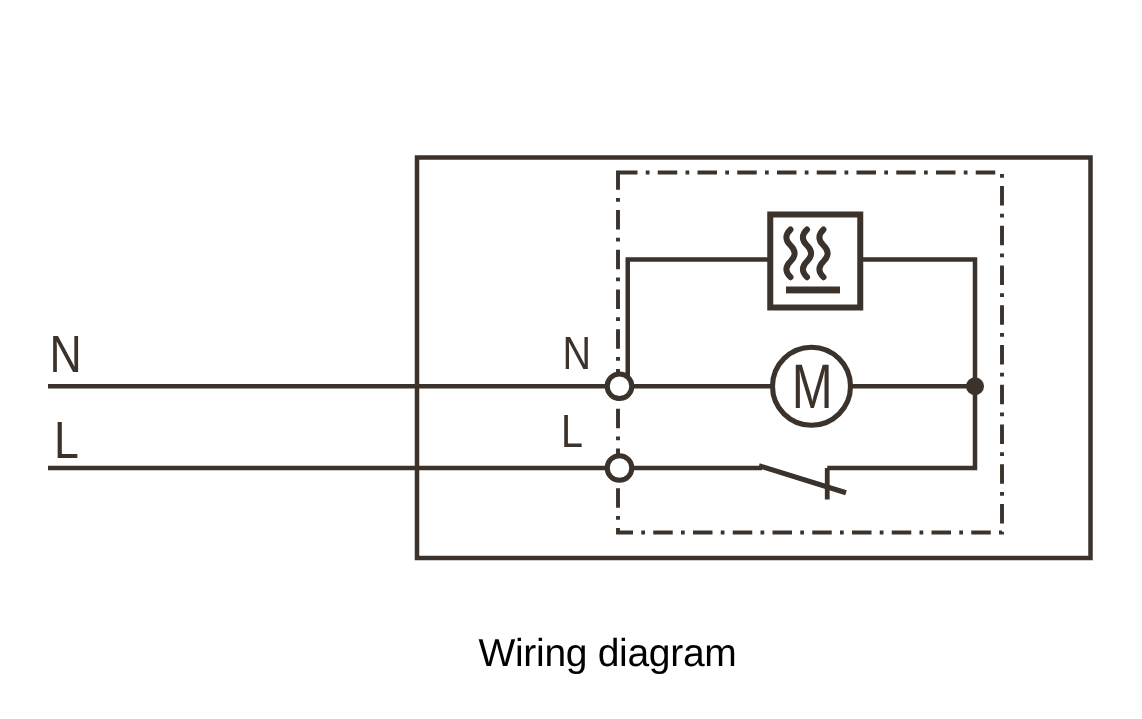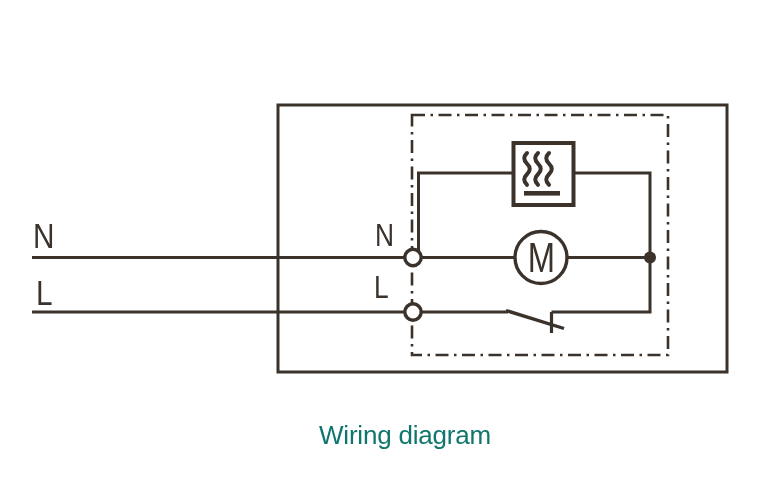--- a/index.html
+++ b/index.html
@@ -22,21 +22,21 @@
   }
   .diagram-caption {
     position: absolute;
     left: 405px;
     top: 420px;
     transform: translateX(-50%);
     font-family: "Liberation Sans", sans-serif;
     font-size: 26px;
     font-weight: 400;
     letter-spacing: -0.2px;
-    color: #0f766e;
+    color: #000000;
     white-space: nowrap;
   }
   .lbl {
     font-family: "Liberation Sans", sans-serif;
     fill: #3a322b;
     font-weight: 400;
   }
 </style>
 </head>
 <body>

